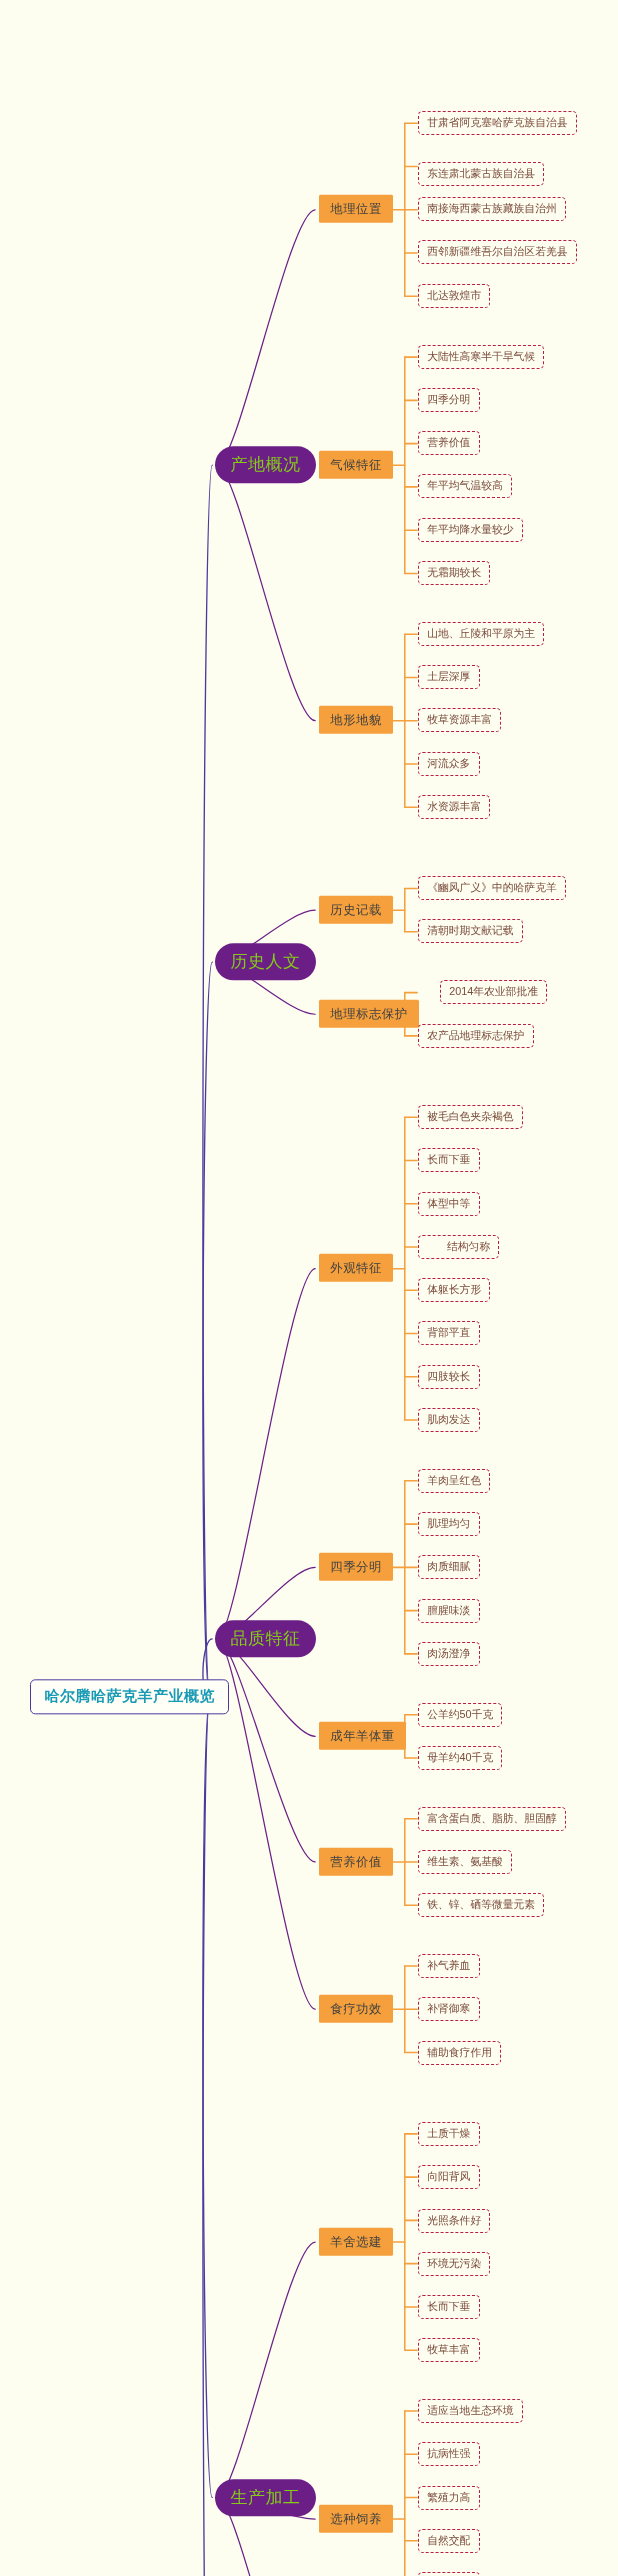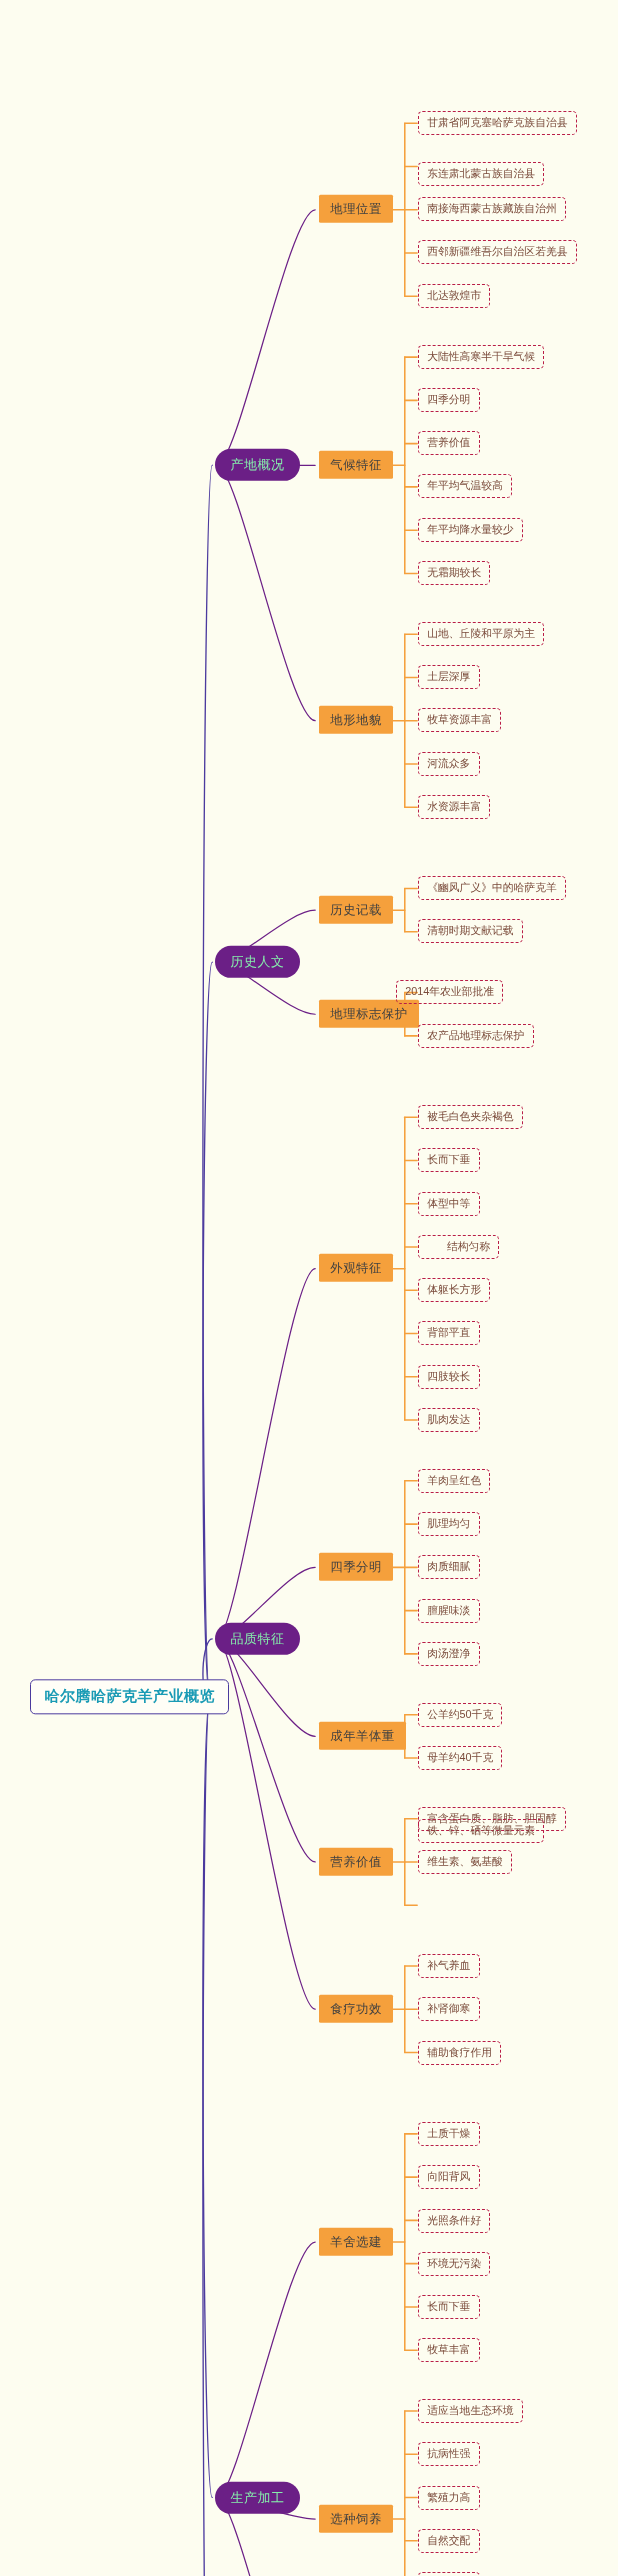--- a/index.html
+++ b/index.html
@@ -28,23 +28,23 @@
     color:#1a9bb5;
     font-size:15px;
     font-weight:bold;
     padding:7.2px 13.4px;
     letter-spacing:0.5px;
     white-space:nowrap;
   }
   
   .lv1 {
     background:#6b1f86;
-    color:#86efac;
+    color:#84cc16;
     border-radius:19.6px;
-    font-size:13px;
+    font-size:17px;
     padding:7.2px 15.5px;
     white-space:nowrap;
     letter-spacing:0.5px;
   }
   
   .lv2 {
     background:#f5a03c;
     color:#404040;
     border-radius:1.5px;
     font-size:12.4px;
@@ -197,21 +197,21 @@
     <div class="node lv3" style="left: 418px; top: 634px; transform: translateY(-50%);">山地、丘陵和平原为主</div>
     <div class="node lv3" style="left: 418px; top: 677px; transform: translateY(-50%);">土层深厚</div>
     <div class="node lv3" style="left: 418px; top: 720px; transform: translateY(-50%);">牧草资源丰富</div>
     <div class="node lv3" style="left: 418px; top: 764px; transform: translateY(-50%);">河流众多</div>
     <div class="node lv3" style="left: 418px; top: 807px; transform: translateY(-50%);">水资源丰富</div>
     <div class="node lv1" style="left: 215px; top: 962px; transform: translateY(-50%);">历史人文</div>
     <div class="node lv2" style="left: 319px; top: 910px; transform: translateY(-50%);">历史记载</div>
     <div class="node lv3" style="left: 418px; top: 888px; transform: translateY(-50%);">《豳风广义》中的哈萨克羊</div>
     <div class="node lv3" style="left: 418px; top: 931px; transform: translateY(-50%);">清朝时期文献记载</div>
     <div class="node lv2" style="left: 319px; top: 1014px; transform: translateY(-50%);">地理标志保护</div>
-    <div class="node lv3" style="left: 396px; top: 992px; transform: translateY(-50%);">2014年农业部批准</div>
+    <div class="node lv3" style="left: 440px; top: 992px; transform: translateY(-50%);">2014年农业部批准</div>
     <div class="node lv3" style="left: 418px; top: 1036px; transform: translateY(-50%);">农产品地理标志保护</div>
     <div class="node lv1" style="left: 215px; top: 1639px; transform: translateY(-50%);">品质特征</div>
     <div class="node lv2" style="left: 319px; top: 1268px; transform: translateY(-50%);">外观特征</div>
     <div class="node lv3" style="left: 418px; top: 1117px; transform: translateY(-50%);">被毛白色夹杂褐色</div>
     <div class="node lv3" style="left: 418px; top: 1160px; transform: translateY(-50%);">长而下垂</div>
     <div class="node lv3" style="left: 418px; top: 1204px; transform: translateY(-50%);">体型中等</div>
     <div class="node lv3" style="left: 418px; top: 1247px; transform: translateY(-50%); padding-left: 28px;">结构匀称</div>
     <div class="node lv3" style="left: 418px; top: 1290px; transform: translateY(-50%);">体躯长方形</div>
     <div class="node lv3" style="left: 418px; top: 1333px; transform: translateY(-50%);">背部平直</div>
     <div class="node lv3" style="left: 418px; top: 1377px; transform: translateY(-50%);">四肢较长</div>
@@ -221,21 +221,21 @@
     <div class="node lv3" style="left: 418px; top: 1524px; transform: translateY(-50%);">肌理均匀</div>
     <div class="node lv3" style="left: 418px; top: 1567px; transform: translateY(-50%);">肉质细腻</div>
     <div class="node lv3" style="left: 418px; top: 1611px; transform: translateY(-50%);">膻腥味淡</div>
     <div class="node lv3" style="left: 418px; top: 1654px; transform: translateY(-50%);">肉汤澄净</div>
     <div class="node lv2" style="left: 319px; top: 1736px; transform: translateY(-50%);">成年羊体重</div>
     <div class="node lv3" style="left: 418px; top: 1715px; transform: translateY(-50%);">公羊约50千克</div>
     <div class="node lv3" style="left: 418px; top: 1758px; transform: translateY(-50%);">母羊约40千克</div>
     <div class="node lv2" style="left: 319px; top: 1862px; transform: translateY(-50%);">营养价值</div>
     <div class="node lv3" style="left: 418px; top: 1819px; transform: translateY(-50%);">富含蛋白质、脂肪、胆固醇</div>
     <div class="node lv3" style="left: 418px; top: 1862px; transform: translateY(-50%);">维生素、氨基酸</div>
-    <div class="node lv3" style="left: 418px; top: 1831px; transform: translateY(-50%);">铁、锌、硒等微量元素</div>
+    <div class="node lv3" style="left: 418px; top: 1905px; transform: translateY(-50%);">铁、锌、硒等微量元素</div>
     <div class="node lv2" style="left: 319px; top: 2009px; transform: translateY(-50%);">食疗功效</div>
     <div class="node lv3" style="left: 418px; top: 1966px; transform: translateY(-50%);">补气养血</div>
     <div class="node lv3" style="left: 418px; top: 2009px; transform: translateY(-50%);">补肾御寒</div>
     <div class="node lv3" style="left: 418px; top: 2053px; transform: translateY(-50%);">辅助食疗作用</div>
     <div class="node lv1" style="left: 215px; top: 2498px; transform: translateY(-50%);">生产加工</div>
     <div class="node lv2" style="left: 319px; top: 2242px; transform: translateY(-50%);">羊舍选建</div>
     <div class="node lv3" style="left: 418px; top: 2134px; transform: translateY(-50%);">土质干燥</div>
     <div class="node lv3" style="left: 418px; top: 2177px; transform: translateY(-50%);">向阳背风</div>
     <div class="node lv3" style="left: 418px; top: 2221px; transform: translateY(-50%);">光照条件好</div>
     <div class="node lv3" style="left: 418px; top: 2264px; transform: translateY(-50%);">环境无污染</div>

